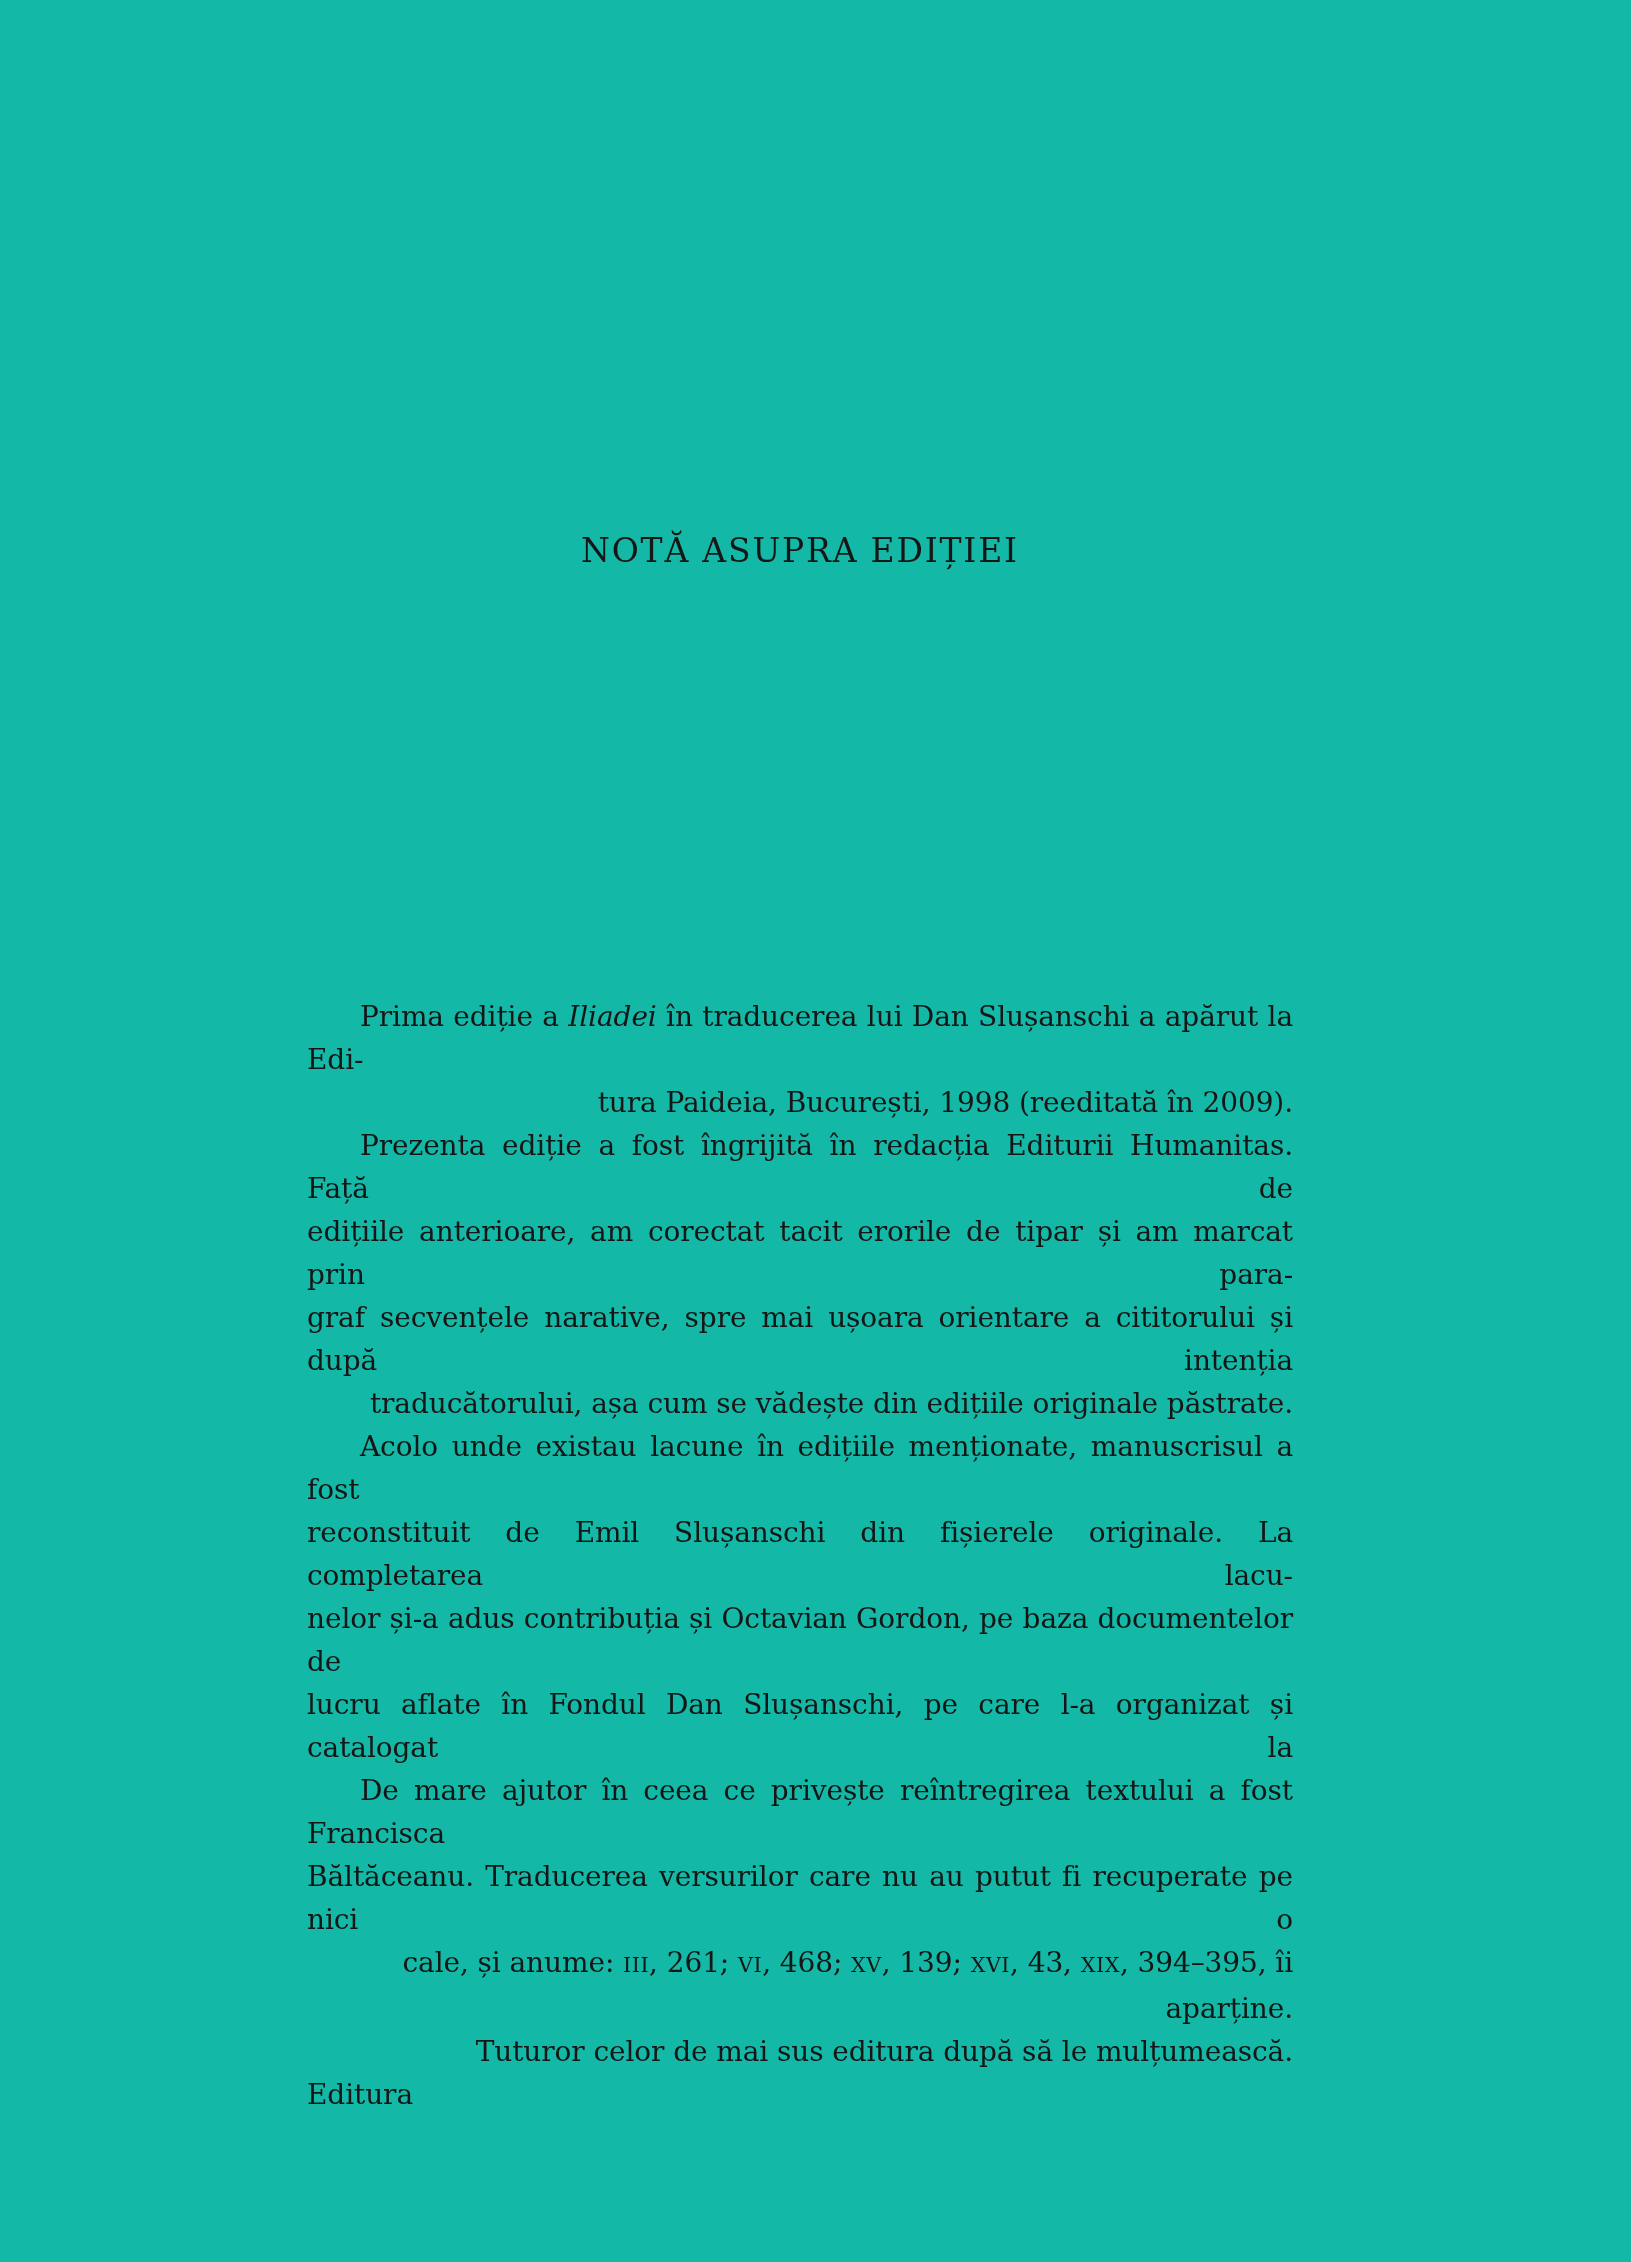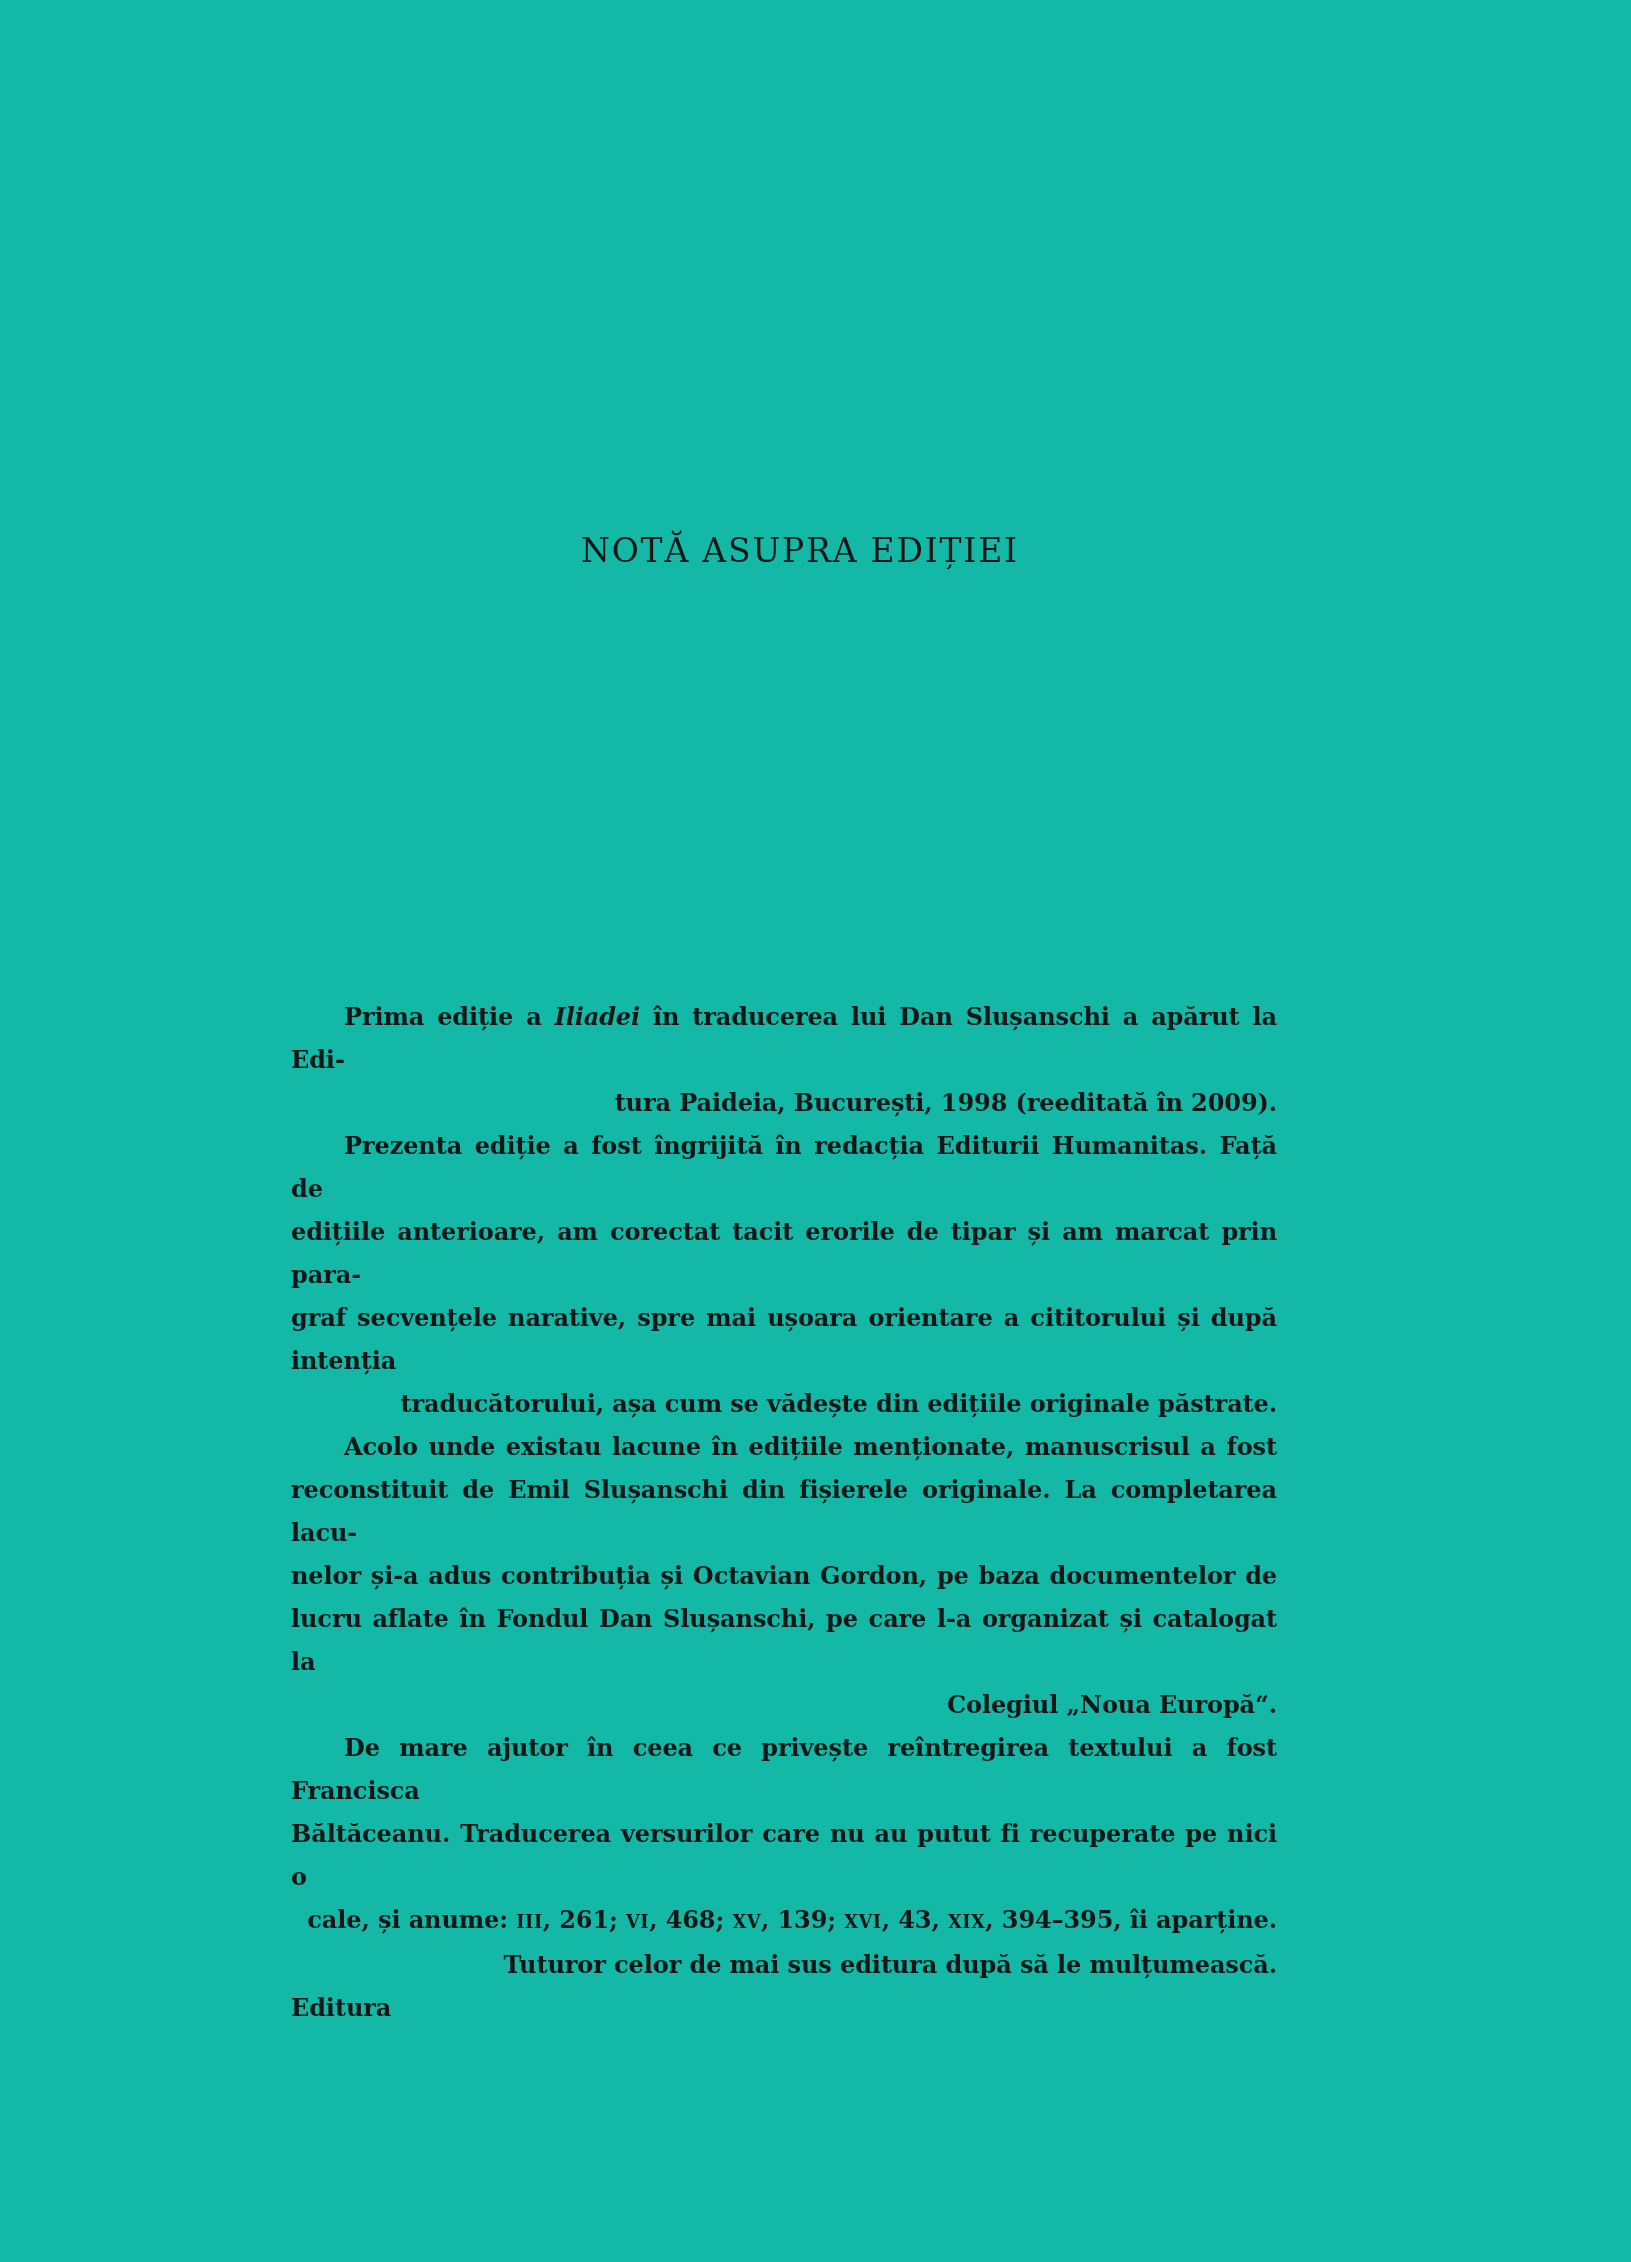--- a/index.html
+++ b/index.html
@@ -28,27 +28,26 @@
     margin: 0;
     font-size: 33px;
     font-weight: normal;
     line-height: 1;
     letter-spacing: 1.8px;
     text-align: center;
     white-space: nowrap;
   }
   .textblock {
     position: absolute;
-    left: 291px;
+    left: 307px;
     top: 995px;
     width: 986px;
-    font-size: 24px;
+    font-size: 28px;
     line-height: 43px;
     letter-spacing: -0.1px;
-    font-weight: bold;
   }
   .line { display: block; }
   .line.justify {
     text-align: justify;
     text-align-last: justify;
   }
   .line.left  { text-align: right; }
   .line.right { text-align: left; }
   .line.indent { text-indent: 53px; }
   .it { font-style: italic; }
@@ -63,21 +62,20 @@
       <div class="line justify indent"><span>Prima ediție a </span><span class="it">Iliadei</span><span> în traducerea lui Dan Slușanschi a apărut la Edi-</span></div>
       <div class="line left"><span>tura Paideia, București, 1998 (reeditată în 2009).</span></div>
       <div class="line justify indent"><span>Prezenta ediție a fost îngrijită în redacția Editurii Humanitas. Față de</span></div>
       <div class="line justify"><span>edițiile anterioare, am corectat tacit erorile de tipar și am marcat prin para-</span></div>
       <div class="line justify"><span>graf secvențele narative, spre mai ușoara orientare a cititorului și după intenția</span></div>
       <div class="line left"><span>traducătorului, așa cum se vădește din edițiile originale păstrate.</span></div>
       <div class="line justify indent"><span>Acolo unde existau lacune în edițiile menționate, manuscrisul a fost</span></div>
       <div class="line justify"><span>reconstituit de Emil Slușanschi din fișierele originale. La completarea lacu-</span></div>
       <div class="line justify"><span>nelor și-a adus contribuția și Octavian Gordon, pe baza documentelor de</span></div>
       <div class="line justify"><span>lucru aflate în Fondul Dan Slușanschi, pe care l-a organizat și catalogat la</span></div>
-      <div class="line left"><span>Colegiul „Noua Europă“.</span></div>
       <div class="line justify indent"><span>De mare ajutor în ceea ce privește reîntregirea textului a fost Francisca</span></div>
       <div class="line justify"><span>Băltăceanu. Traducerea versurilor care nu au putut fi recuperate pe nici o</span></div>
       <div class="line left"><span>cale, și anume: </span><span class="sc">III</span><span>, 261; </span><span class="sc">VI</span><span>, 468; </span><span class="sc">XV</span><span>, 139; </span><span class="sc">XVI</span><span>, 43, </span><span class="sc">XIX</span><span>, 394–395, îi aparține.</span></div>
       <div class="line left indent"><span>Tuturor celor de mai sus editura după să le mulțumească.</span></div>
       <div class="line right"><span>Editura</span></div>
     </div>
 </div>
 
 
 </body></html>

